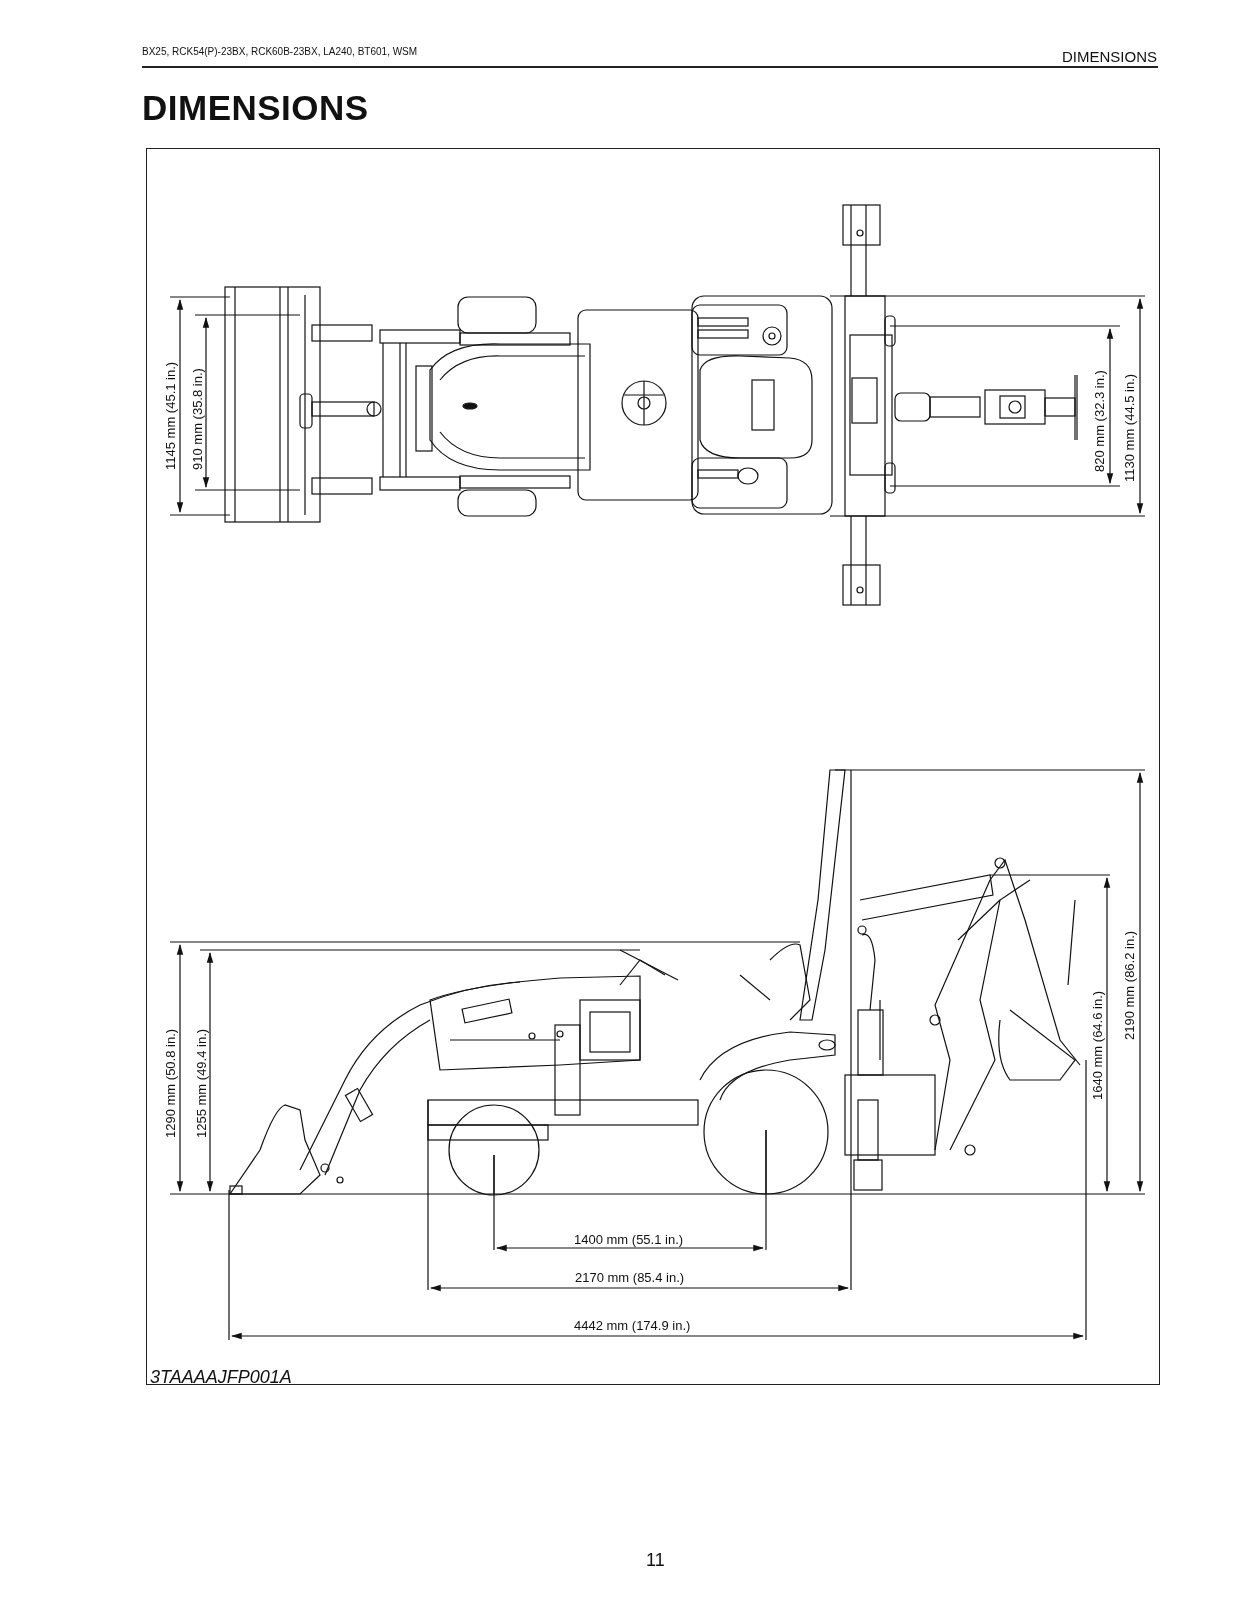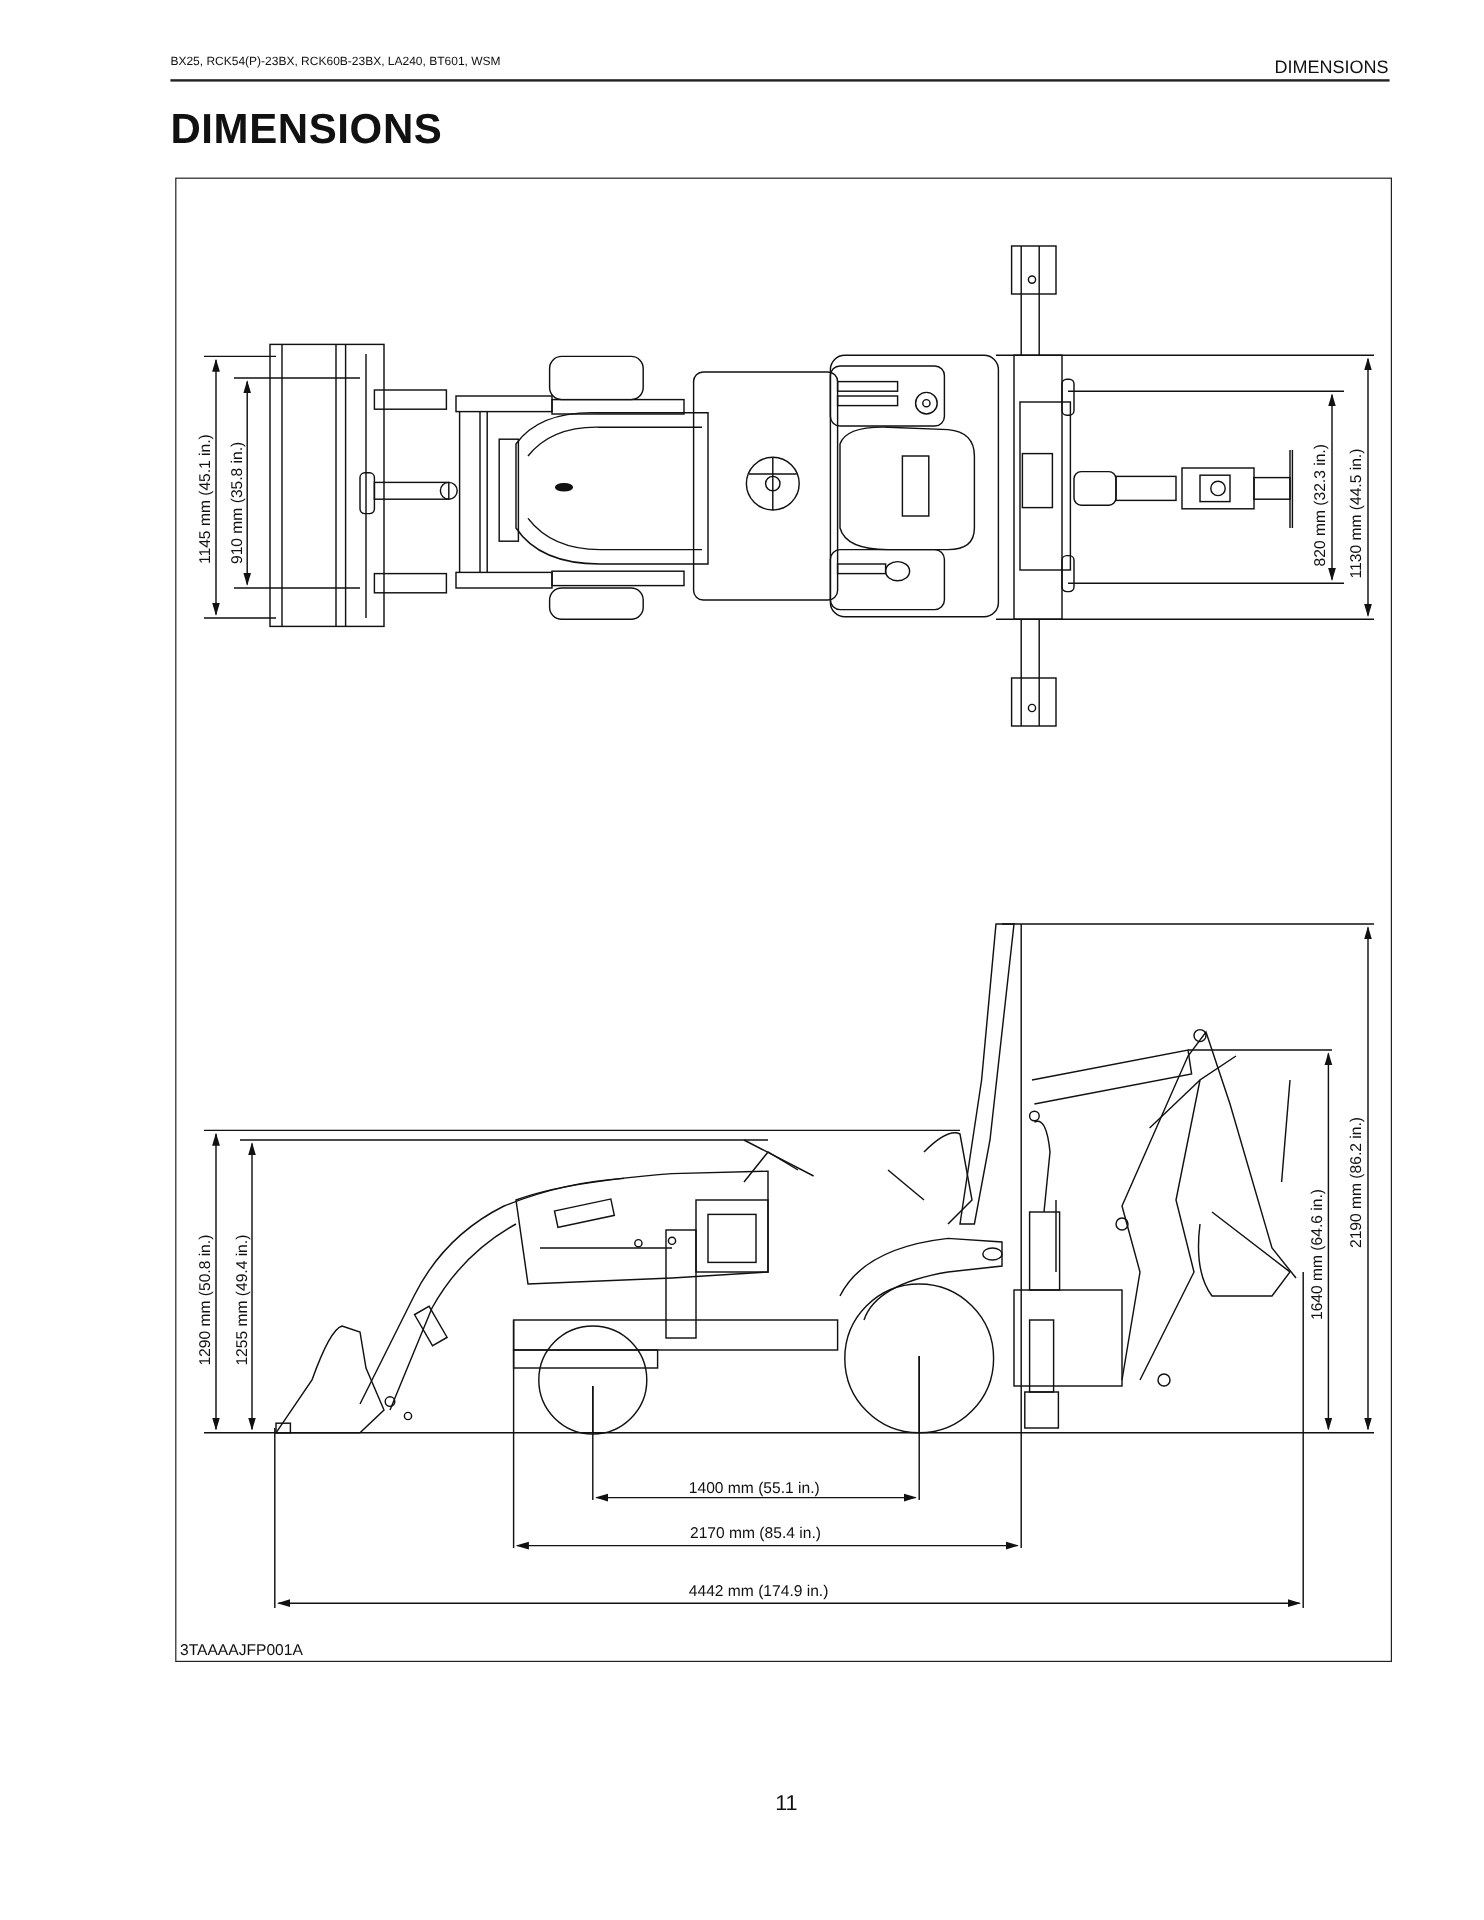--- a/index.html
+++ b/index.html
@@ -3,22 +3,22 @@
 <meta charset="utf-8">
 <style>
   html,body{margin:0;padding:0;background:#fff;}
   body{width:1237px;height:1600px;position:relative;overflow:hidden;font-family:"Liberation Sans",sans-serif;color:#111;}
   .hdr-left{position:absolute;left:142px;top:46px;font-size:10px;letter-spacing:0;}
   .hdr-right{position:absolute;right:80px;top:48px;font-size:15px;}
   .hdr-rule{position:absolute;left:142px;top:66px;width:1016px;height:2px;background:#222;}
   .title{position:absolute;left:142px;top:88px;font-size:35px;font-weight:bold;letter-spacing:0.5px;}
   .frame{position:absolute;left:146px;top:148px;width:1014px;height:1237px;border:1.5px solid #222;box-sizing:border-box;}
   svg.draw{position:absolute;left:0;top:0;}
-  .fig-code{position:absolute;left:150px;top:1367px;font-size:13px;}
-  .page-num{position:absolute;left:646px;top:1492px;font-size:18px;}
+  .fig-code{position:absolute;left:150px;top:1367px;font-size:18px;font-style:italic;}
+  .page-num{position:absolute;left:646px;top:1550px;font-size:18px;}
   .dim{font-family:"Liberation Sans",sans-serif;font-size:13px;fill:#111;}
 </style>
 </head>
 <body>
 
 <div class="hdr-left">BX25, RCK54(P)-23BX, RCK60B-23BX, LA240, BT601, WSM</div>
 <div class="hdr-right">DIMENSIONS</div>
 <div class="hdr-rule"></div>
 <div class="title">DIMENSIONS</div>
 

